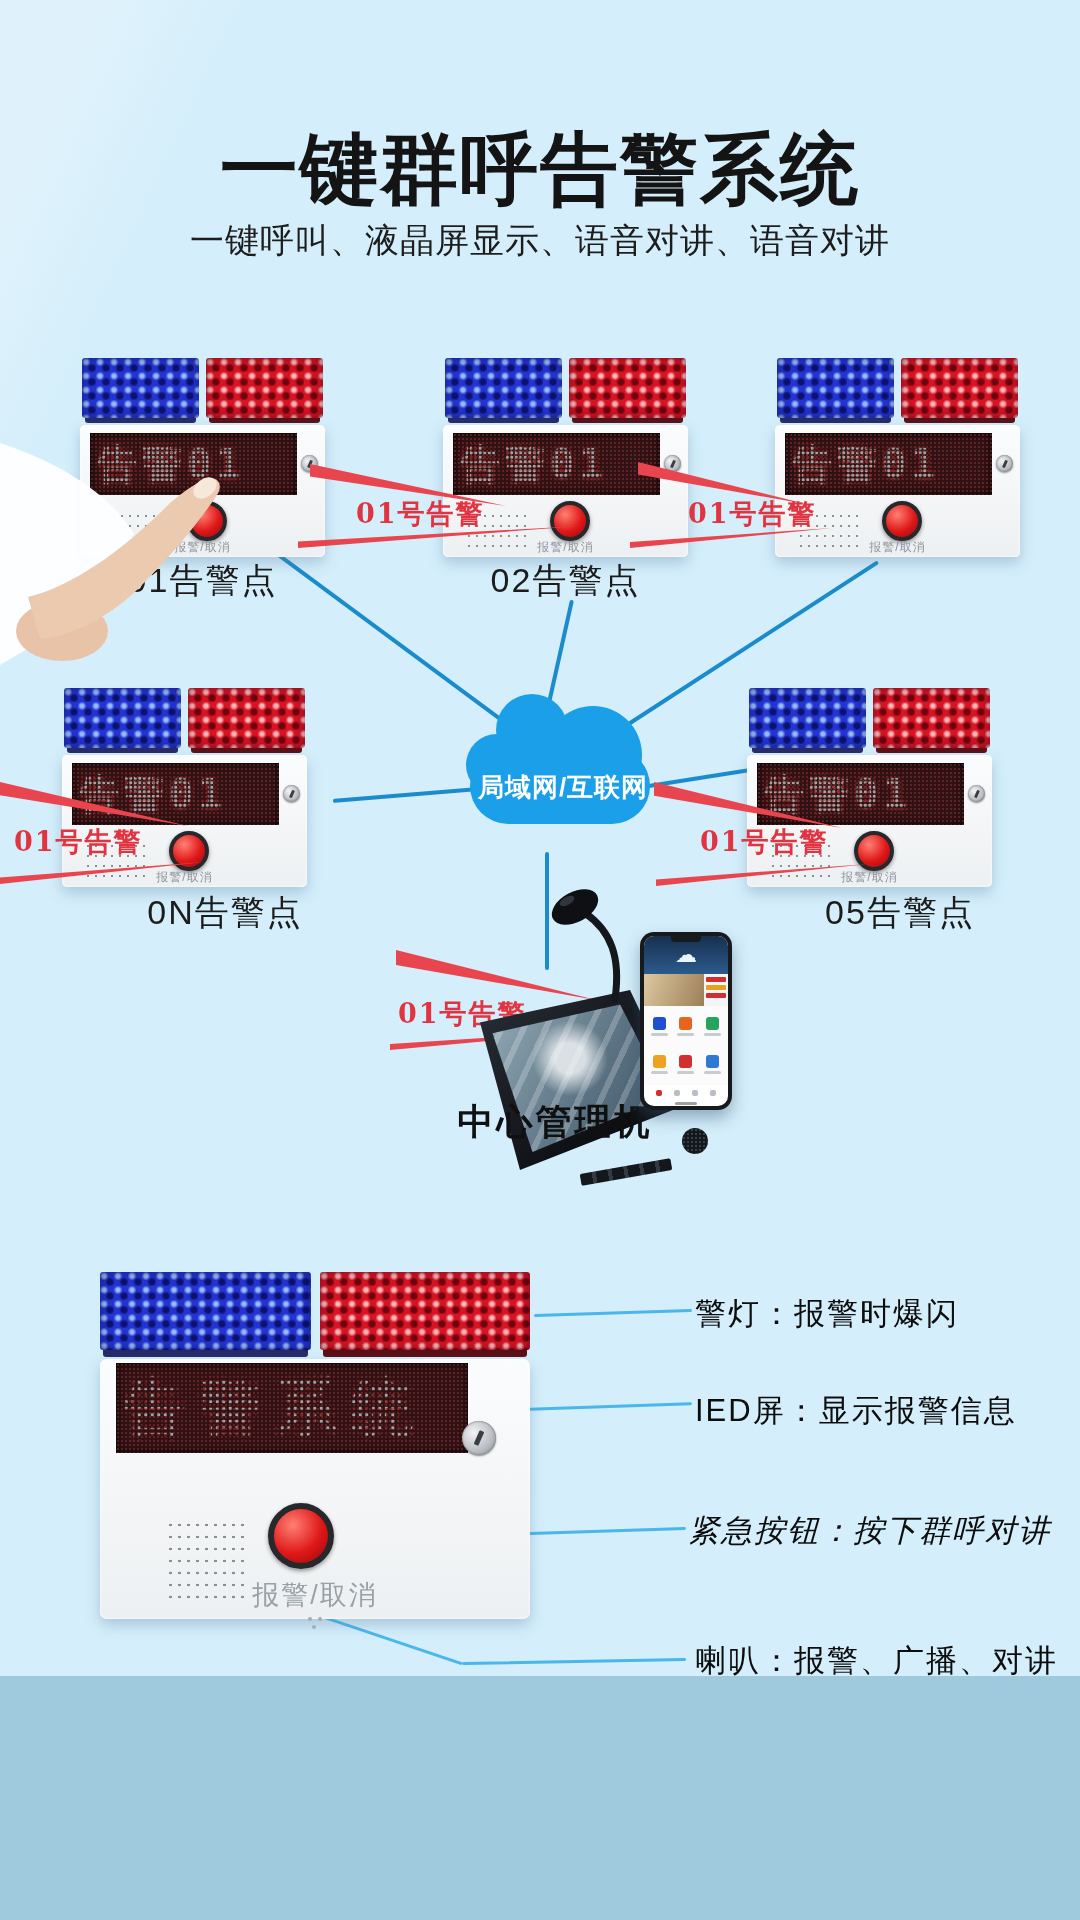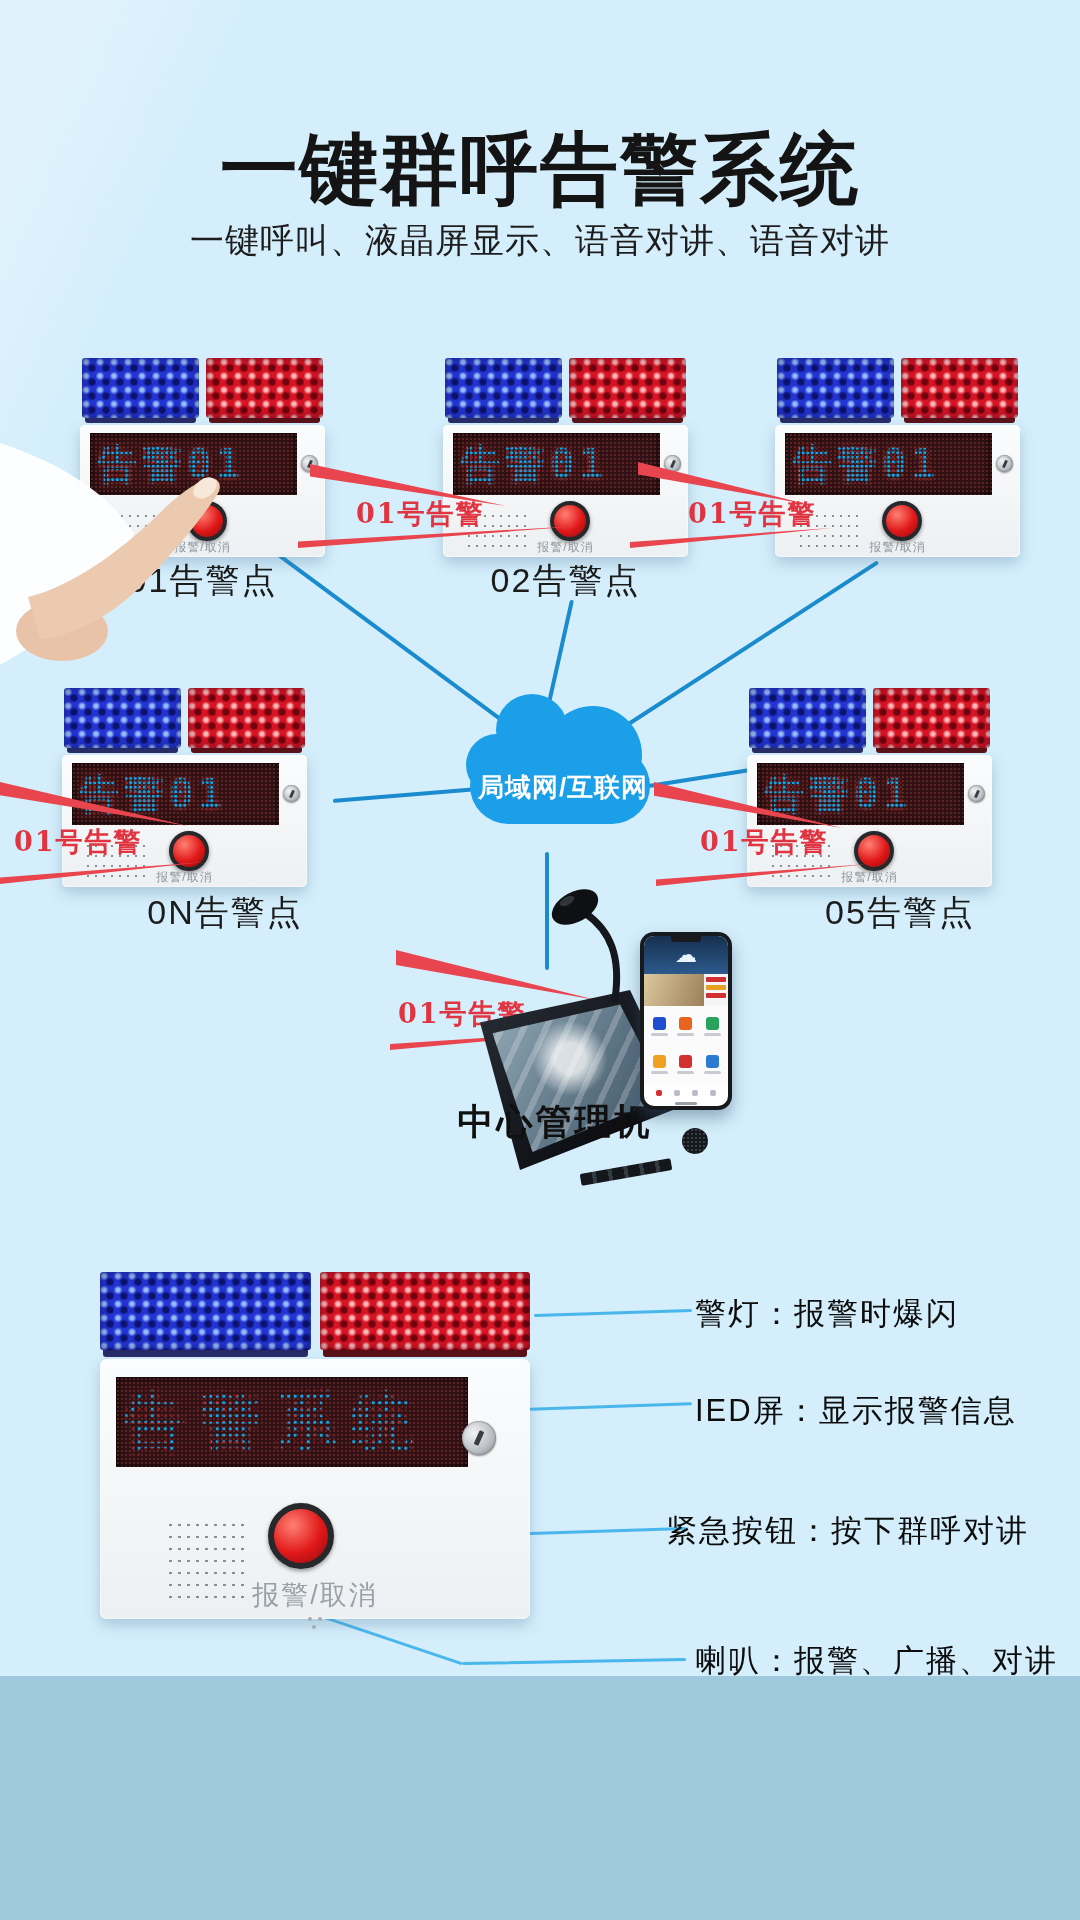--- a/index.html
+++ b/index.html
@@ -38,21 +38,21 @@
   .strobe.b::after,.strobe.r::after{content:"";position:absolute;left:3px;right:3px;bottom:-5px;height:5px;border-radius:0 0 3px 3px;}
   .strobe.b::after{background:#272a66;}
   .strobe.r::after{background:#5a1016;}
   .dev-body{margin-top:7px;height:132px;background:linear-gradient(180deg,#fbfcfd,#edf0f2);border-radius:5px;
     box-shadow:0 6px 14px rgba(90,130,160,.35),inset 0 0 3px #fff;position:relative;}
   .led{position:absolute;left:10px;top:8px;width:200px;height:62px;background:#311113;overflow:hidden;
     display:flex;align-items:center;padding-left:7px;box-shadow:inset 0 0 8px #000;}
   .led::after{content:"";position:absolute;inset:0;
     background-image:radial-gradient(circle,rgba(200,90,90,.28) 1px,rgba(0,0,0,0) 1.4px);background-size:4px 4px;}
   .led-text{position:relative;z-index:1;font-family:"DejaVu Sans Mono",monospace;font-weight:700;font-size:40px;
-    color:#0ea5e9;letter-spacing:5px;text-shadow:0 0 6px rgba(255,60,60,.9);
+    color:#a3a3a3;letter-spacing:5px;text-shadow:0 0 6px rgba(255,60,60,.9);
     -webkit-mask-image:radial-gradient(circle,#000 1.5px,rgba(0,0,0,0) 1.9px);-webkit-mask-size:4.5px 4.5px;
     mask-image:radial-gradient(circle,#000 1.5px,rgba(0,0,0,0) 1.9px);mask-size:4.5px 4.5px;}
   .keyhole{position:absolute;width:17px;height:17px;border-radius:50%;
     background:radial-gradient(circle at 35% 35%,#f2f3f5,#b9bcc2 60%,#84878d);
     box-shadow:0 1px 2px rgba(0,0,0,.45),inset 0 0 2px #555;}
   .keyhole::after{content:"";position:absolute;left:50%;top:50%;width:3px;height:8px;background:#3a3d42;
     transform:translate(-50%,-50%) rotate(24deg);border-radius:1px;}
   .sm .keyhole{right:7px;top:30px;}
   .grille{position:absolute;background-image:radial-gradient(circle,rgba(110,120,128,.95) 1.2px,rgba(0,0,0,0) 1.55px);
     background-size:8px 10px;}
@@ -109,21 +109,21 @@
   .home{height:6px;display:flex;align-items:center;justify-content:center;}
   .home i{width:22px;height:3px;border-radius:2px;background:#9aa0a8;}
   .station-label{position:absolute;font-size:36px;font-weight:700;color:#101010;letter-spacing:3px;z-index:5;}
 
   
   .section-heading{font-size:35px;font-weight:600;color:#141414;letter-spacing:2px;}
   .big{left:100px;top:1272px;width:430px;z-index:3;}
   .big .strobes{height:78px;gap:9px;padding:0;}
   .big .strobe.b::after,.big .strobe.r::after{height:7px;bottom:-7px;}
   .big .dev-body{margin-top:9px;height:260px;border-radius:7px;}
-  .big .led{left:16px;top:18px;width:345px;height:90px;}
+  .big .led{left:16px;top:4px;width:345px;height:90px;}
   .big .led-text{font-size:62px;letter-spacing:14px;
     -webkit-mask-size:6.5px 6.5px;mask-size:6.5px 6.5px;}
   .big .keyhole{width:34px;height:34px;right:34px;top:62px;}
   .big .keyhole::after{width:5px;height:15px;}
   .big .grille{left:66px;top:160px;width:80px;height:82px;background-size:9px 12px;}
   .big .push-btn{left:184px;top:144px;width:54px;height:54px;border-width:6px;}
   .big .btn-cap{position:absolute;left:130px;top:218px;width:170px;text-align:center;font-size:27px;color:#99a1a8;letter-spacing:2px;}
   .big .dots{position:absolute;left:208px;top:258px;width:4px;height:4px;border-radius:50%;background:#a7adb3;
     box-shadow:10px 0 0 #a7adb3,4px 8px 0 #a7adb3;}
   .callout-label{position:absolute;font-size:31px;color:#0d0d0d;letter-spacing:2px;z-index:3;white-space:nowrap;}
@@ -354,17 +354,17 @@
   </div>
 
   <div class="callout-line" style="left:534px;top:1314px;width:158px;transform:rotate(-1.8deg);"></div>
   <div class="callout-line" style="left:466px;top:1410px;width:226px;transform:rotate(-2deg);"></div>
   <div class="callout-line" style="left:350px;top:1538px;width:336px;transform:rotate(-1.9deg);"></div>
   <div class="callout-line" style="left:176px;top:1566px;width:302px;transform:rotate(18.6deg);"></div>
   <div class="callout-line" style="left:462px;top:1662px;width:224px;transform:rotate(-1deg);"></div>
 
   <div class="callout-label" style="left:695px;top:1293px;">警灯：报警时爆闪</div>
   <div class="callout-label" style="left:695px;top:1390px;">IED屏：显示报警信息</div>
-  <div class="callout-label" style="left:666px;top:1510px;">紧急按钮：按下群呼对讲</div>
+  <div class="callout-label" style="left:688px;top:1510px;font-style:italic;">紧急按钮：按下群呼对讲</div>
   <div class="callout-label" style="left:695px;top:1640px;">喇叭：报警、广播、对讲</div>
 
   <div class="abs bottom-band"></div>
 </div>
 
 </body></html>

